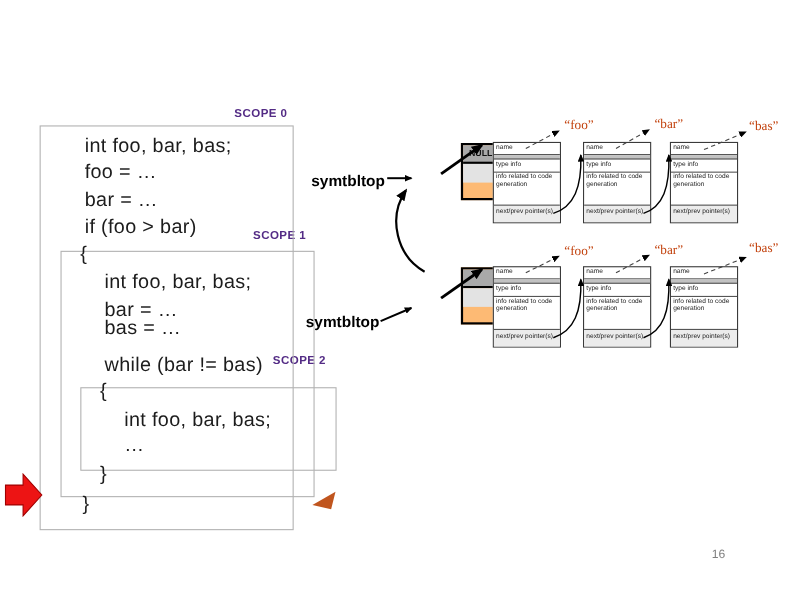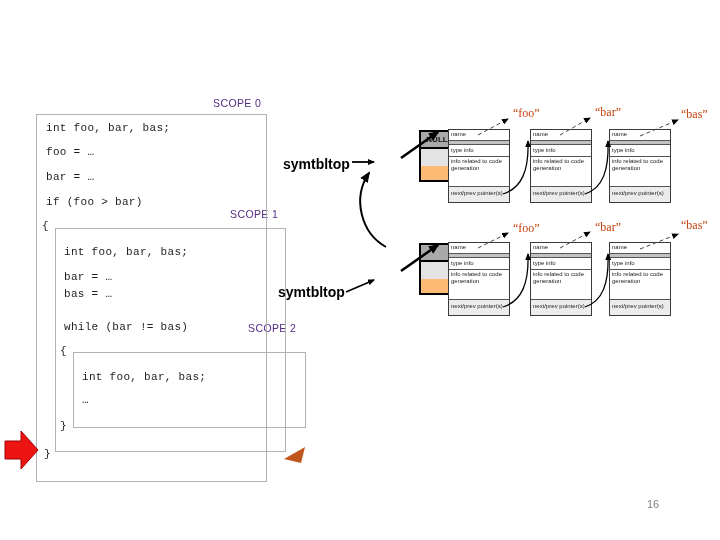--- a/index.html
+++ b/index.html
@@ -1,23 +1,23 @@
 <!DOCTYPE html>
 <html><head>
 <meta charset="utf-8">
 <style>
   html,body{margin:0;padding:0;background:#fff;}
   .slide{position:relative;width:720px;height:540px;background:#ffffff;overflow:hidden;
          font-family:"Liberation Sans",sans-serif;}
   .abs{position:absolute;}
   .title{left:57px;top:46px;font-size:31px;letter-spacing:.5px;color:#415a7d;}
-  .scope-label{font-size:10.5px;font-weight:400;letter-spacing:.4px;color:#532b85;}
+  .scope-label{font-size:10.5px;font-weight:700;letter-spacing:.4px;color:#532b85;}
   .scope-box{border:1px solid #b2b2b2;background:transparent;}
-  .code{font-family:Liberation Mono, monospace;font-size:11px;
-        color:#1c1c1c;white-space:pre;letter-spacing:.3px;}
+  .code{font-family:Liberation Sans, sans-serif;font-size:18px;
+        color:#1c1c1c;white-space:pre;letter-spacing:.3px;margin-left:31px;}
   .ptr-label{font-size:14px;font-weight:bold;color:#000;text-align:center;}
   .nullbox{width:36px;height:52px;border:2px solid #000;box-sizing:border-box;background:#fdba74;margin-left:37px;}
   .ncell1{height:15px;background:#a9a9a9;border-bottom:2px solid #000;font-size:8px;
           font-weight:bold;color:#111;text-align:center;line-height:15px;}
   .ncell2{height:17px;background:#e3e3e3;}
   .rec{width:60px;height:72px;border:1px solid #3a3a3a;background:#fff;font-size:6px;
        line-height:7px;color:#222;box-sizing:content-box;}
   .rec>div{box-sizing:border-box;overflow:hidden;}
   .rname{height:11px;padding:1px 2px;border-bottom:1px solid #555;}
   .rstrip{height:4px;background:#c2c2c2;border-bottom:1px solid #555;}

